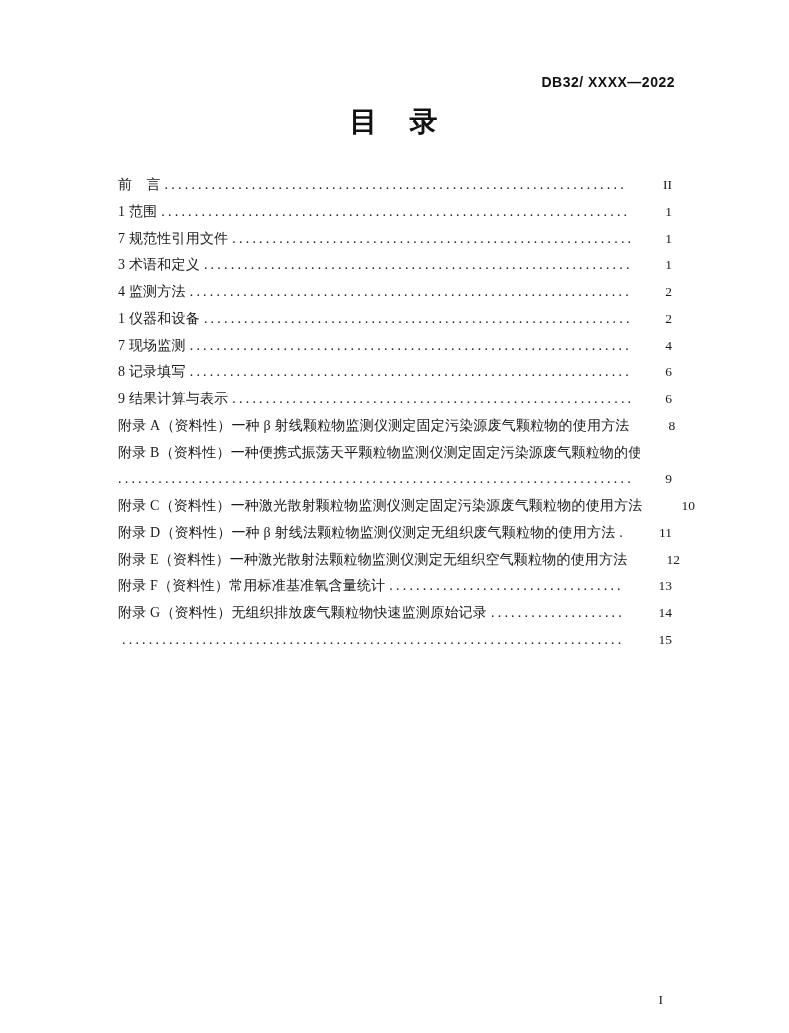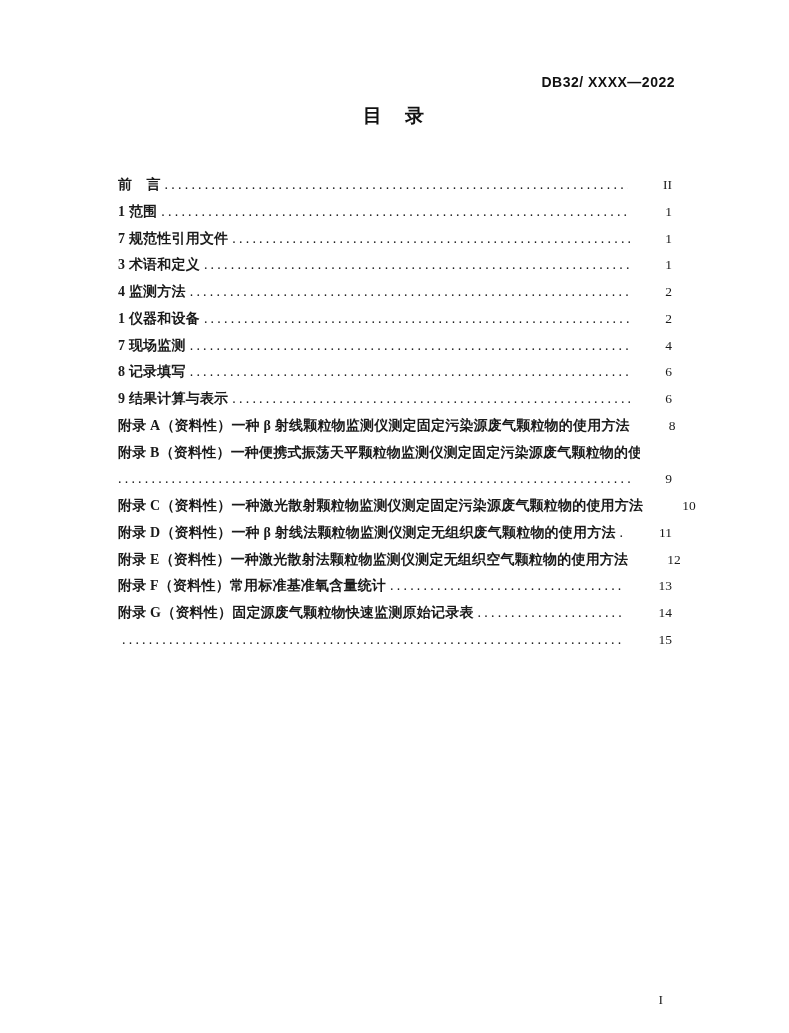--- a/index.html
+++ b/index.html
@@ -29,41 +29,40 @@
     white-space: nowrap;
   }
   .doc-title {
     position: absolute;
     top: 103px;
     left: 0;
     width: 100%;
     text-align: center;
     font-family: "Liberation Sans", "DejaVu Sans", sans-serif;
     font-weight: bold;
-    font-size: 19px;
+    font-size: 28px;
     color: #111111;
     letter-spacing: 2px;
   }
   .toc {
     position: absolute;
     top: 172px;
     left: 118px;
     right: 117px;
   }
   .toc-row {
     display: flex;
     align-items: baseline;
     line-height: 26.75px;
     font-size: 14px;
     white-space: nowrap;
   }
   .toc-title {
     flex: 0 0 auto;
     letter-spacing: 0.2px;
-    font-weight: bold;
   }
   .toc-dots {
     flex: 1 1 auto;
     overflow: hidden;
     margin: 0 3px 0 4px;
     min-width: 0;
   }
   .toc-dots::after {
     content: "................................................................................................................................................................";
     letter-spacing: 3.2px;
@@ -194,21 +193,21 @@
         <span class="toc-page">12</span>
     </div>
 
     <div class="toc-row">
       <span class="toc-title">附录 F（资料性）常用标准基准氧含量统计</span>
         <span class="toc-dots"></span>
         <span class="toc-page">13</span>
     </div>
 
     <div class="toc-row">
-      <span class="toc-title">附录 G（资料性）固定源废气颗粒物快速监测原始记录表</span>
+      <span class="toc-title">附录 G（资料性）无组织排放废气颗粒物快速监测原始记录</span>
         <span class="toc-dots"></span>
         <span class="toc-page">14</span>
     </div>
 
     <div class="toc-row">
         <span class="toc-dots"></span>
         <span class="toc-page">15</span>
     </div>
 
   </div>

